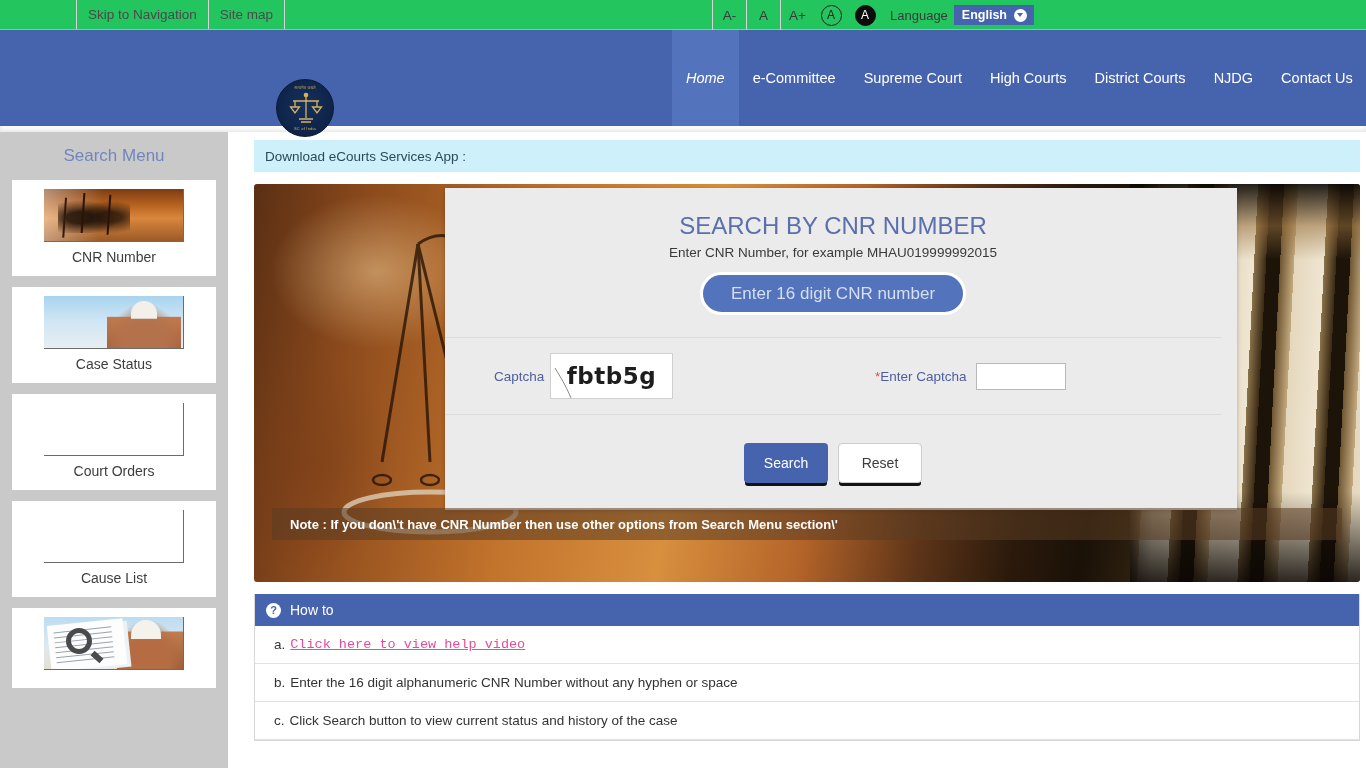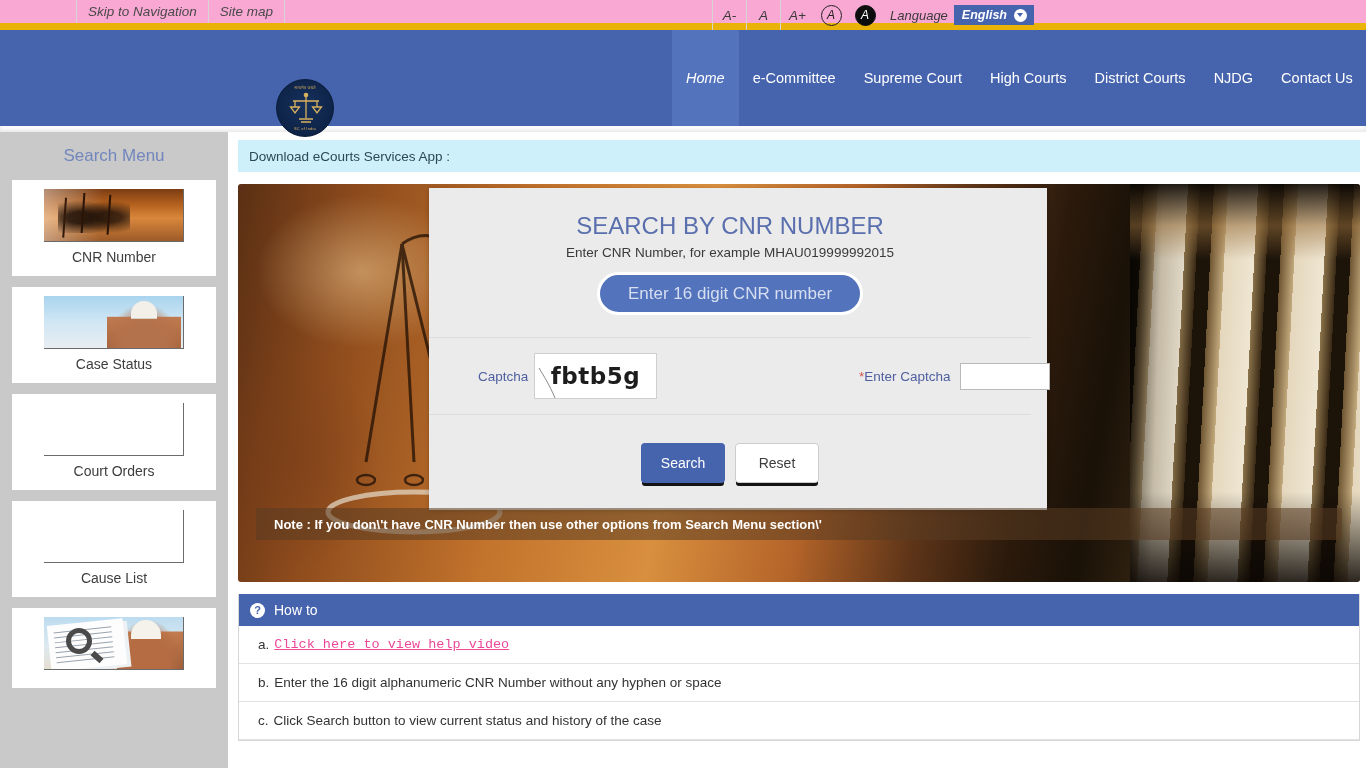--- a/index.html
+++ b/index.html
@@ -8,26 +8,25 @@
     margin: 0; padding: 0;
     width: 1366px; height: 768px;
     overflow: hidden;
     background: #ffffff;
     font-family: "Liberation Sans", sans-serif;
   }
 
   
   .topbar {
     height: 30px;
-    background: #f9a8d4;
+    background: #22c55e;
     display: flex;
     align-items: stretch;
-    border-bottom: 7px solid #eab308;
+    border-bottom: 1px solid #eab308;
     position: relative;
-    font-style: italic;
   }
   .topbar-left {
     display: flex;
     align-items: stretch;
     margin-left: 76px;
   }
   .topbar-link {
     display: flex;
     align-items: center;
     padding: 0 11px;
@@ -301,20 +300,21 @@
     background: #4a4a4a;
     transform: rotate(42deg);
   }
 
   
   .main {
     flex: 1;
     min-width: 0;
     padding: 0 6px 0 10px;
     overflow: hidden;
+    margin-left: 16px;
   }
   .app-banner {
     background: #cdf0fa;
     height: 32px;
     display: flex;
     align-items: center;
     padding-left: 11px;
     margin-top: 8px;
     font-size: 13.5px;
     color: #2b4a58;
@@ -365,21 +365,21 @@
   }
   .hero-books::after {
     content: "";
     position: absolute; left: 0; right: 0; bottom: 0; height: 90px;
     background: linear-gradient(0deg, rgba(10,6,3,.85) 0%, rgba(10,6,3,0) 100%);
   }
 
   .search-panel {
     position: absolute;
     left: 191px; top: 4px;
-    width: 618px;
+    width: 792px;
     background: #ebebeb;
     padding: 18px 16px 0 0;
     box-shadow: 0 1px 4px rgba(0,0,0,.25);
   }
   .panel-title {
     text-align: center;
     font-size: 24px;
     color: #5a6fad;
     font-weight: normal;
     margin: 6px 0 5px 0;

